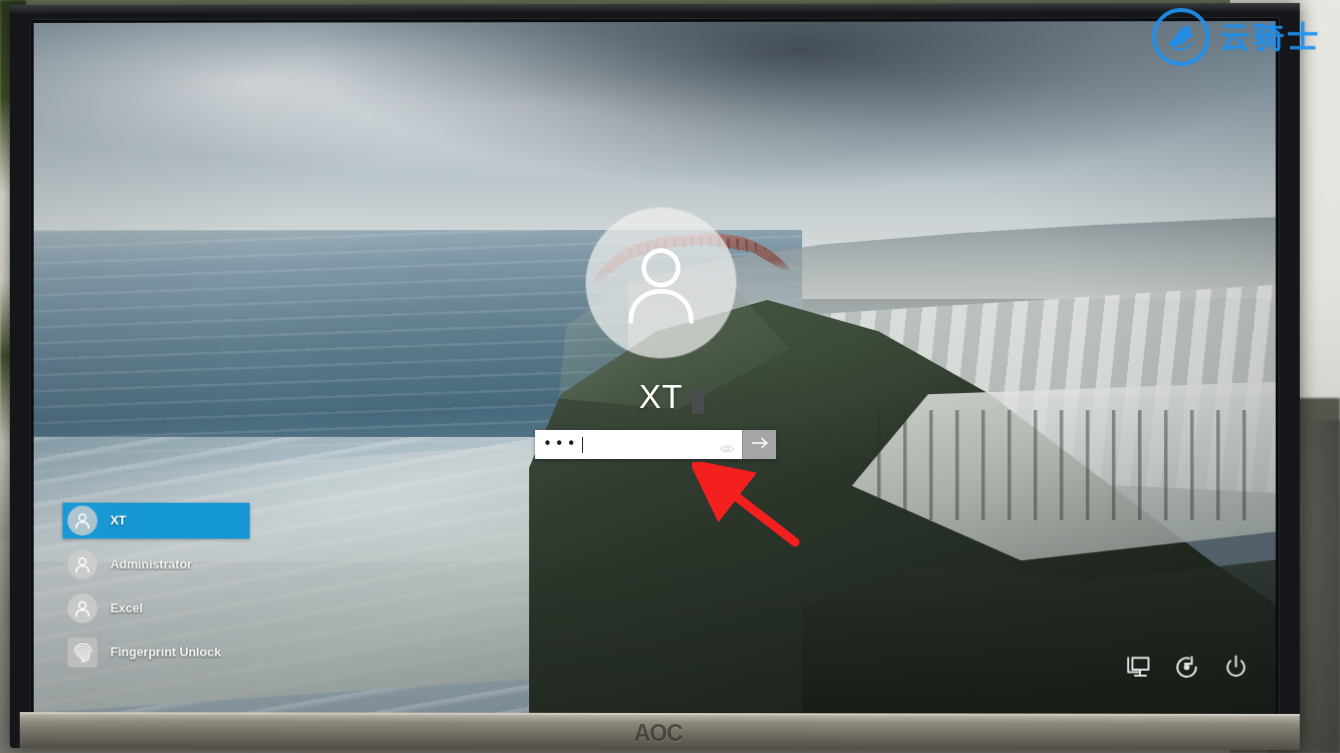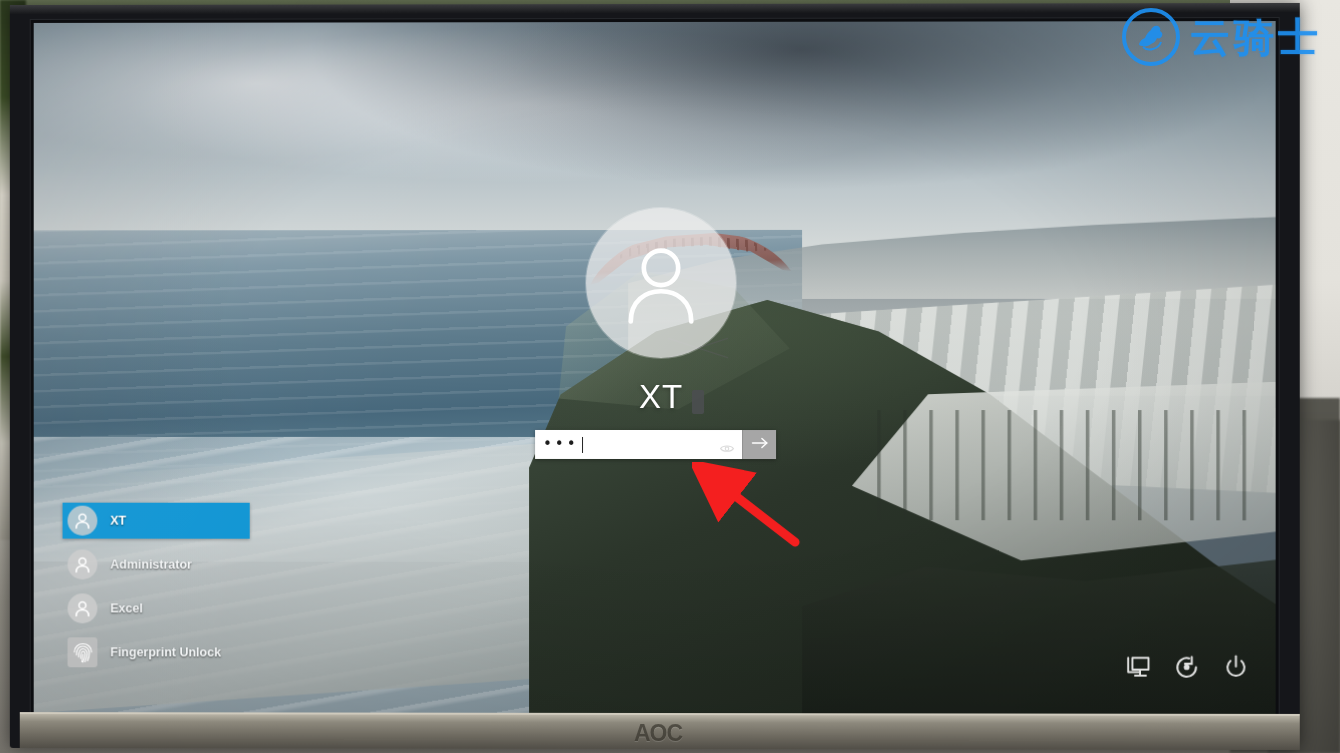--- a/index.html
+++ b/index.html
@@ -299,21 +299,21 @@
     opacity: .92;
   }
   .wm-badge {
     width: 58px; height: 58px; border-radius: 50%;
     border: 4px solid #1e90f0;
     display: flex; align-items: center; justify-content: center;
     position: relative;
   }
   .wm-badge svg { width: 40px; height: 40px; }
   .wm-text {
-    font-size: 40px; font-weight: 700; color: #1e90f0;
+    font-size: 30px; font-weight: 700; color: #1e90f0;
     letter-spacing: 4px;
     font-family: "DejaVu Sans", sans-serif;
     text-shadow: 0 0 2px rgba(30,144,240,.6);
   }
 </style>
 </head>
 <body>
 
 <div id="scene">
 

